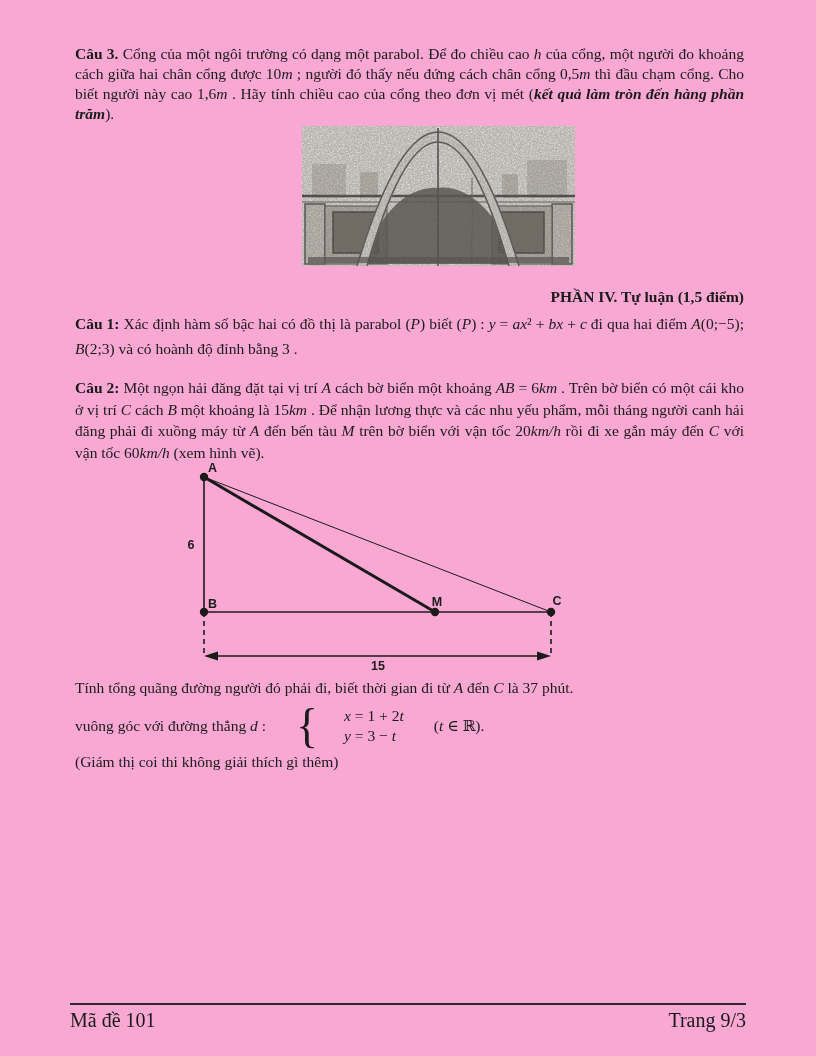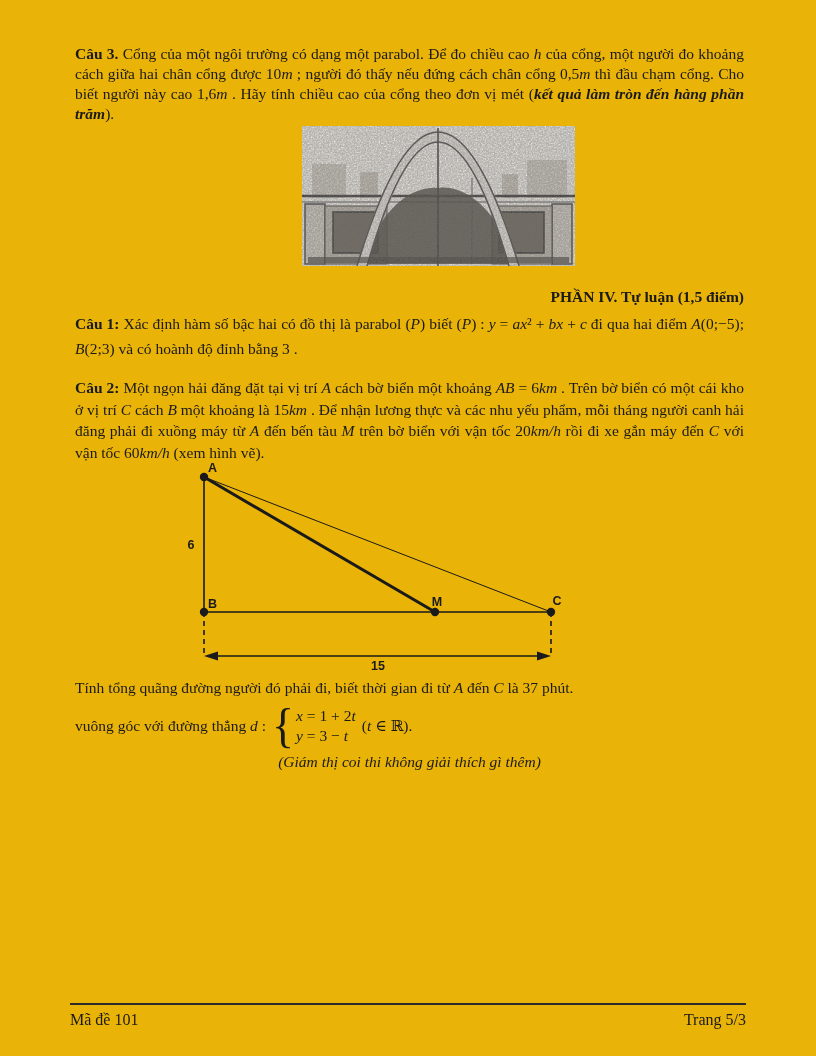--- a/index.html
+++ b/index.html
@@ -1,45 +1,45 @@
 <!DOCTYPE html>
 <html><head>
 <meta charset="utf-8">
 <style>
   html,body{margin:0;padding:0;background:#e8e8e8;}
   .page{
     position:relative;
     width:816px;height:1056px;
     margin:0 auto;
-    background:#eab308;
+    background:#f9a8d4;
     font-family:"Liberation Serif","DejaVu Serif",serif;
     font-size:15.5px;
     color:#1a1a1a;
     overflow:hidden;
   }
   .content{position:absolute;left:75px;top:44px;width:669px;}
   .para{text-align:justify;line-height:20px;margin:0;}
   .sg-b{font-weight:700;}
   .sg-i{font-style:italic;}
   .sg-bi{font-weight:700;font-style:italic;}
   .photo-wrap{margin:2px 0 0 227px;width:273px;height:140px;}
   .section-header{margin-top:20px;font-weight:700;line-height:21px;text-align:right;}
   .q1{margin-top:4px;line-height:25px;}
   .q2{margin-top:16px;line-height:21.5px;}
   .diagram-wrap{margin-top:0;margin-left:105px;width:400px;height:210px;}
   .followup{margin-top:4px;line-height:21px;}
   .q3{margin-top:2px;line-height:21px;}
-  .sys-row{margin-top:3px;display:flex;align-items:center;height:50px;}
+  .sys-row{margin-top:3px;display:flex;align-items:center;height:50px;gap:24px;}
   .sys-brace{font-size:46px;line-height:1;font-weight:400;margin:0 2px 0 6px;transform:scaleY(1.05);}
   .sys-col{display:inline-flex;flex-direction:column;line-height:20px;}
   .sys-suffix{margin-left:6px;}
   .het-line{margin-top:4px;text-align:center;font-weight:700;font-style:italic;line-height:21px;}
-  .proctor{text-align:center;font-style:italic;line-height:21px;}
+  .proctor{text-align:left;line-height:21px;}
   .footer{position:absolute;left:70px;top:1003px;width:676px;border-top:2px solid #2b2b2b;}
-  .footer-row{display:flex;justify-content:space-between;padding-top:5px;font-size:16px;line-height:20px;}
+  .footer-row{display:flex;justify-content:space-between;padding-top:5px;font-size:20px;line-height:20px;}
   svg text{font-family:"Liberation Sans","DejaVu Sans",sans-serif;font-size:12.5px;font-weight:600;fill:#1a1a1a;}
 </style>
 </head>
 <body>
 
 <div class="page">
   <div class="content">
 
     <p class="para"><span class="sg-b">Câu 3.</span><span> Cổng của một ngôi trường có dạng một parabol. Để đo chiều cao </span><span class="sg-i">h</span><span> của cổng, một người đo khoảng cách giữa hai chân cổng được 10</span><span class="sg-i">m</span><span> ; người đó thấy nếu đứng cách chân cổng 0,5</span><span class="sg-i">m</span><span> thì đầu chạm cổng. Cho biết người này cao 1,6</span><span class="sg-i">m</span><span> . Hãy tính chiều cao của cổng theo đơn vị mét (</span><span class="sg-bi">kết quả làm tròn đến hàng phần trăm</span><span>).</span></p>
 
@@ -132,16 +132,16 @@
       <span class="sys-suffix"><span>(</span><span class="sg-i">t</span><span> ∈ ℝ).</span></span>
     </div>
 
     <div class="proctor">(Giám thị coi thi không giải thích gì thêm)</div>
 
   </div>
 
   <div class="footer">
     <div class="footer-row">
       <span>Mã đề 101</span>
-      <span>Trang 5/3</span>
+      <span>Trang 9/3</span>
     </div>
   </div>
 </div>
 
 </body></html>

